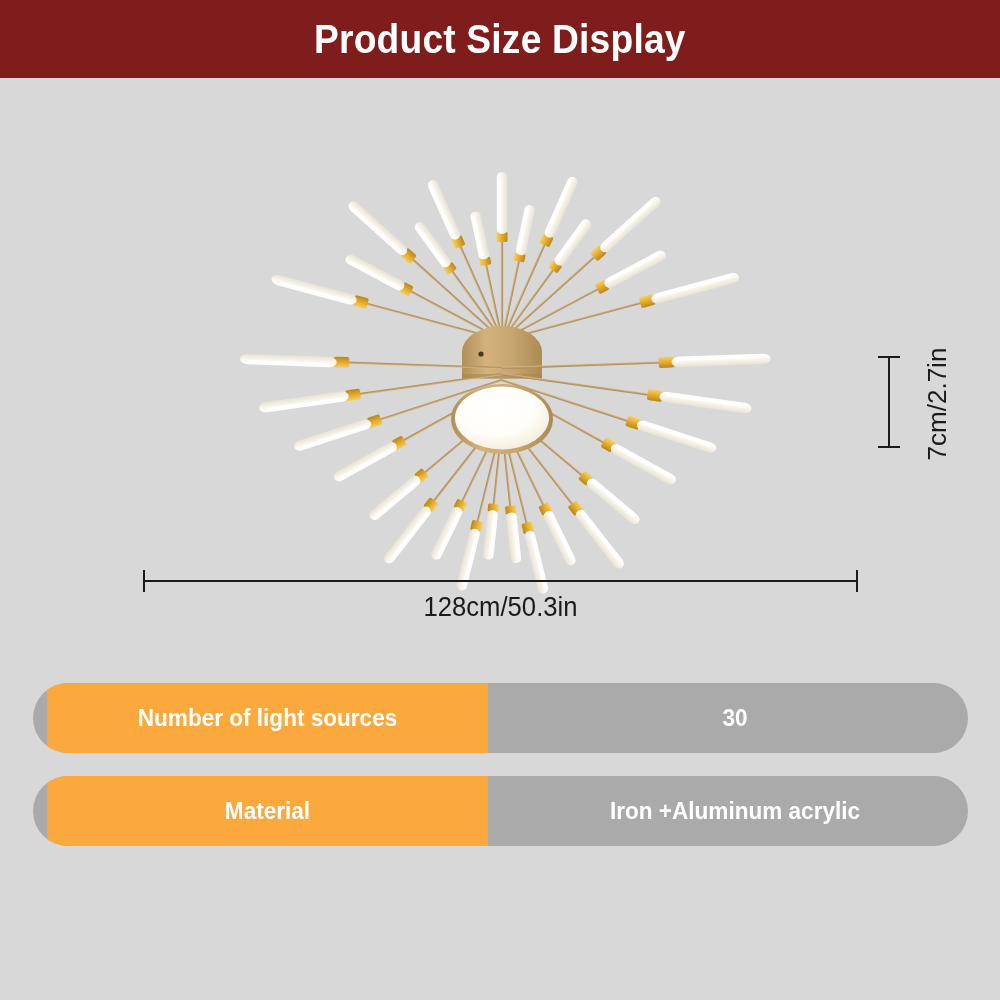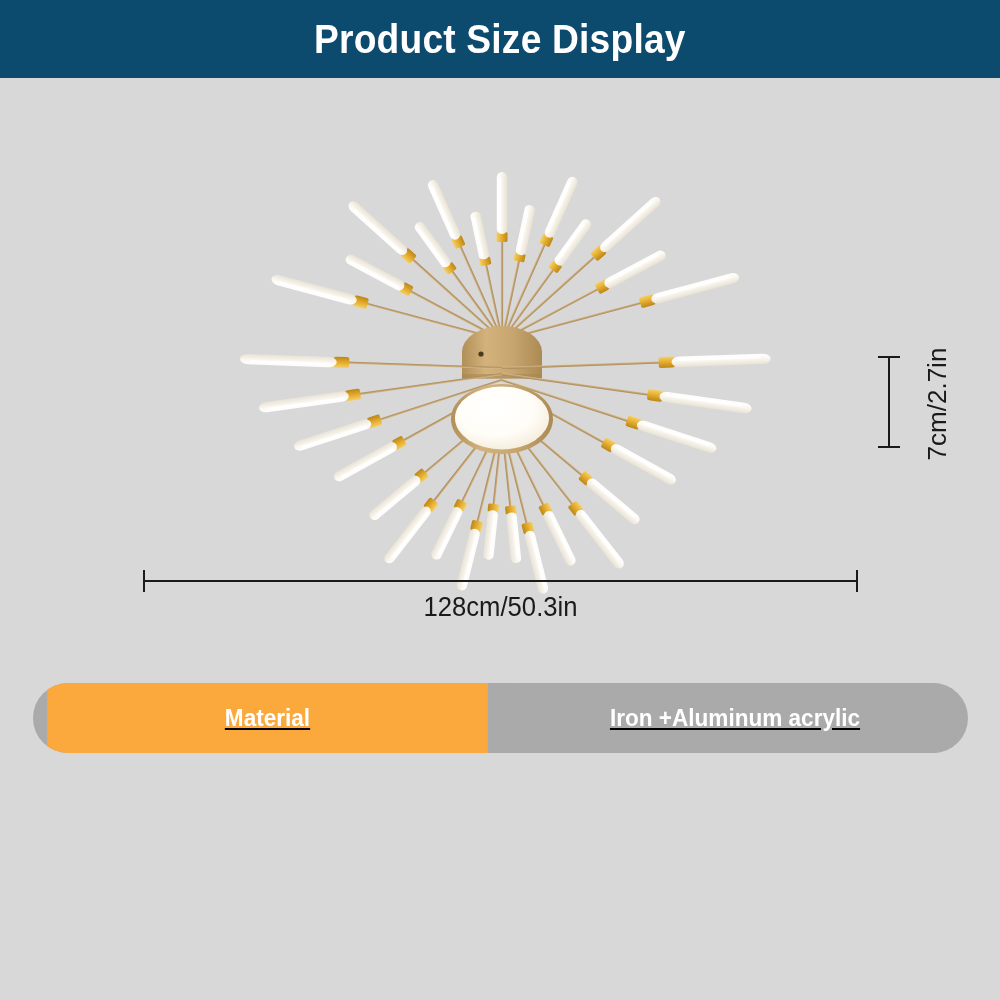--- a/index.html
+++ b/index.html
@@ -16,21 +16,21 @@
     position: relative;
   }
 
   
   .header-bar {
     position: absolute;
     left: 0;
     top: 0;
     width: 1000px;
     height: 78px;
-    background: #0c4a6e;
+    background: #7f1d1d;
     display: flex;
     align-items: center;
     justify-content: center;
   }
   .header-title {
     color: #ffffff;
     font-size: 40px;
     font-weight: bold;
     letter-spacing: 0.2px;
     transform: scaleX(0.93);
@@ -136,21 +136,21 @@
   .spec-row {
     position: relative;
     width: 935px;
     height: 70px;
     margin-bottom: 23px;
     border-radius: 35px;
     overflow: hidden;
     background: #aaaaaa;
     display: flex;
   }
-  .spec-row:last-child { margin-bottom: 18px; text-decoration: underline; }
+  .spec-row:last-child { margin-bottom: 18px; }
   .spec-label {
     width: 469px;
     height: 70px;
     background: #fba83c;
     display: flex;
     align-items: center;
     justify-content: center;
     color: #ffffff;
     font-size: 24px;
     font-weight: bold;
@@ -278,20 +278,24 @@
   <div class="dim-v">
     <div class="dim-v-line"></div>
     <div class="dim-v-cap top"></div>
     <div class="dim-v-cap bottom"></div>
   </div>
   <div class="dim-v-label">7cm/2.7in</div>
 </div>
 
 <div class="spec-list">
 
+  <div class="spec-row">
+    <div class="spec-label">Number of light sources</div>
+    <div class="spec-value">30</div>
+  </div>
 
 
   <div class="spec-row">
     <div class="spec-label">Material</div>
     <div class="spec-value">Iron +Aluminum acrylic</div>
   </div>
 
 </div>
 
 </body></html>

